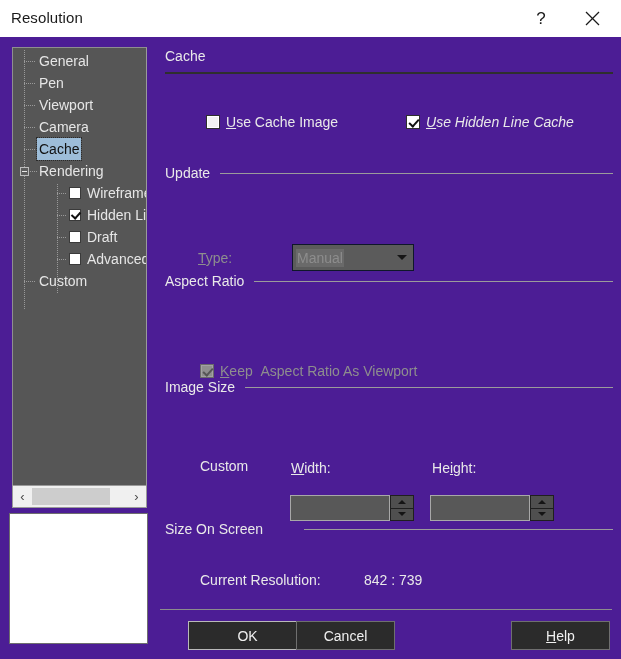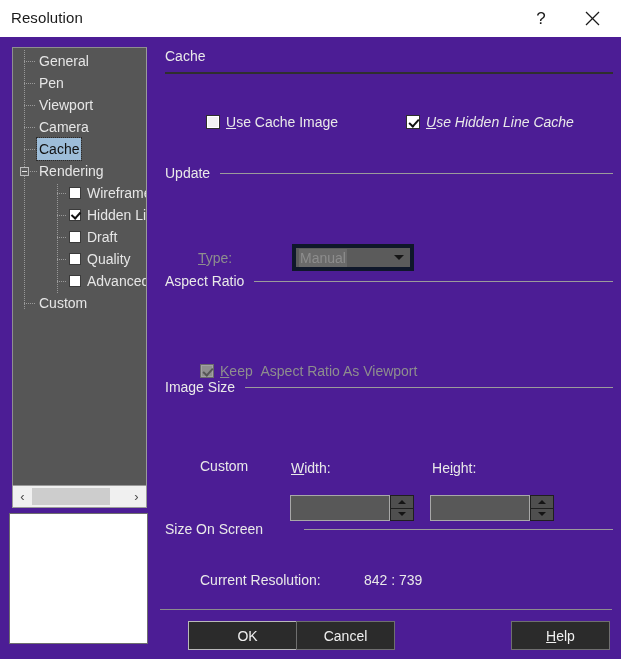--- a/index.html
+++ b/index.html
@@ -269,21 +269,21 @@
     font-size: 14px;
     color: #e9e9e9;
     white-space: nowrap;
   }
   .lbl.disabled { color: #8e8e8e; }
 
   
   .combo {
     position: absolute;
     box-sizing: border-box;
-    border: 4px solid #0f172a;
+    border: 1px solid #0f172a;
     background: #5b5b5b;
     display: flex;
     align-items: center;
   }
   .combo-value {
     flex: 1;
     font-size: 14px;
     color: #8d8d8d;
     padding-left: 3px;
     line-height: 1;
@@ -440,27 +440,20 @@
       </div>
 
       <div class="tree-row">
         <div class="dots-h" style="left:44px; top:11px; width:10px;"></div>
         <span style="margin-left:56px; display:flex; align-items:center;">
           <span class="tree-cb"></span>
           <span class="tree-label">Draft</span>
         </span>
       </div>
 
-      <div class="tree-row">
-        <div class="dots-h" style="left:44px; top:11px; width:10px;"></div>
-        <span style="margin-left:56px; display:flex; align-items:center;">
-          <span class="tree-cb"></span>
-          <span class="tree-label">Quality</span>
-        </span>
-      </div>
 
       <div class="tree-row">
         <div class="dots-h" style="left:44px; top:11px; width:10px;"></div>
         <span style="margin-left:56px; display:flex; align-items:center;">
           <span class="tree-cb"></span>
           <span class="tree-label">Advanced</span>
         </span>
       </div>
 
       <div class="tree-row">

